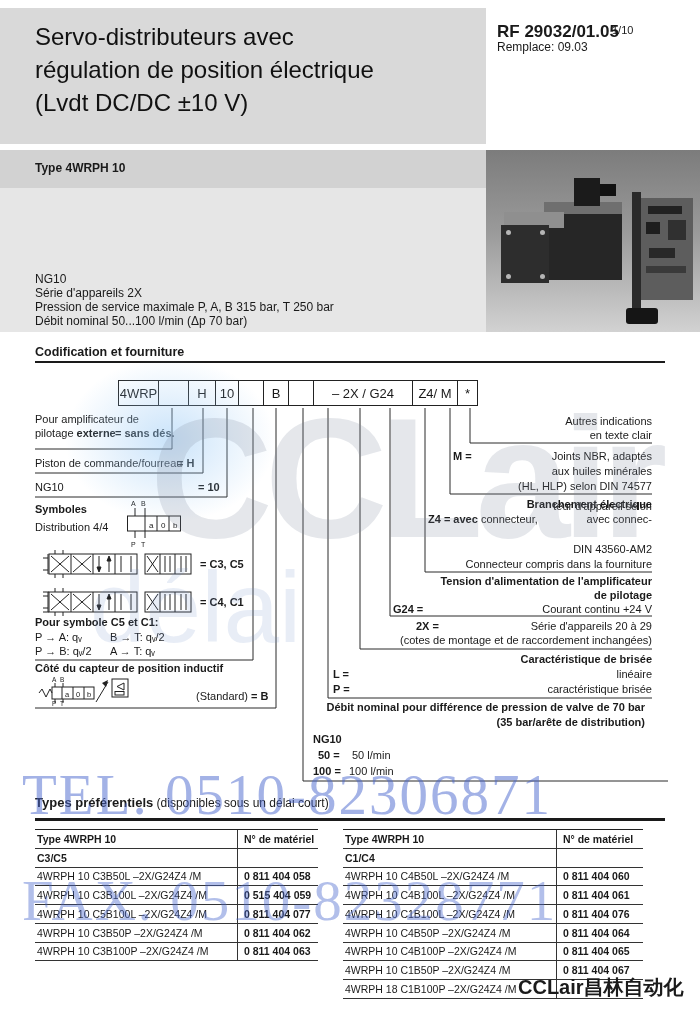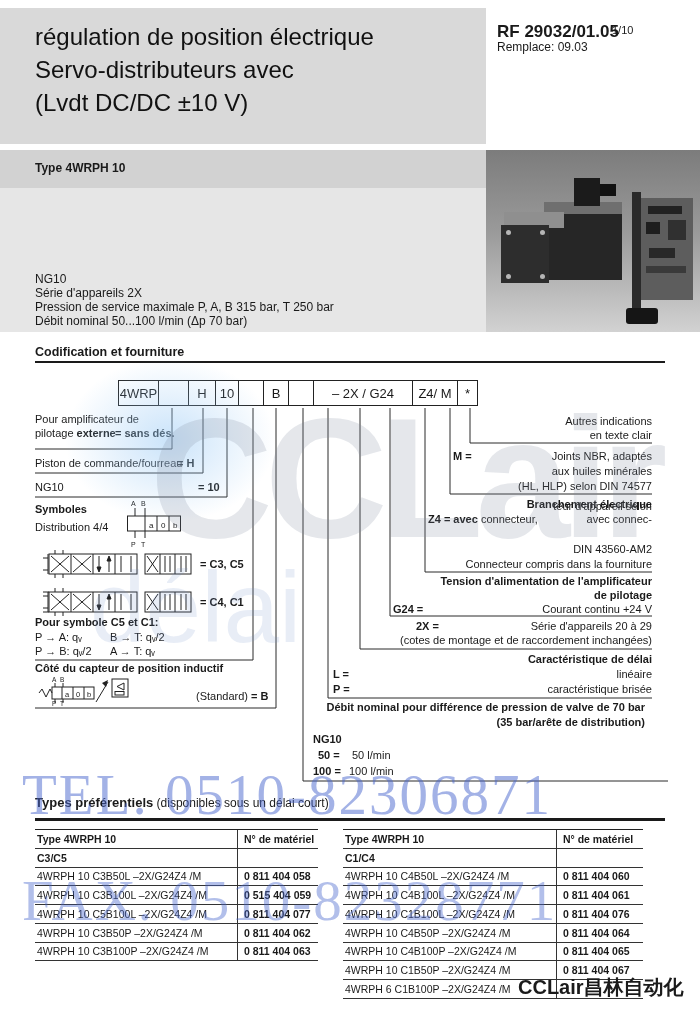--- a/index.html
+++ b/index.html
@@ -49,22 +49,22 @@
   <div class="photo-shape" style="left:155px;top:48px;width:52px;height:102px;background:#5d5d5d"></div>
   <div class="photo-shape" style="left:162px;top:56px;width:34px;height:8px;background:#222"></div>
   <div class="photo-shape" style="left:160px;top:72px;width:14px;height:12px;background:#1e1e1e"></div>
   <div class="photo-shape" style="left:182px;top:70px;width:18px;height:20px;background:#303030"></div>
   <div class="photo-shape" style="left:163px;top:98px;width:26px;height:10px;background:#282828"></div>
   <div class="photo-shape" style="left:160px;top:116px;width:40px;height:7px;background:#3a3a3a"></div>
   <div class="photo-shape" style="left:140px;top:158px;width:32px;height:16px;background:#151515;border-radius:3px"></div>
 </div>
 
 <div class="abs" style="left:35px;top:20px;font-size:24px;line-height:33px;color:#111">
+  <div>Servo-distributeurs avec</div>
   <div>régulation de position électrique</div>
-  <div>Servo-distributeurs avec</div>
   <div>(Lvdt DC/DC ±10 V)</div>
 </div>
 <span class="abs b" style="left:497px;top:22px;font-size:17px">RF 29032/01.05</span>
 <span class="abs t11" style="left:612px;top:24px">1/10</span>
 <span class="abs t12" style="left:497px;top:40px">Remplace: 09.03</span>
 <span class="abs b t12" style="left:35px;top:161px">Type 4WRPH 10</span>
 
 <div class="abs t12" style="left:35px;top:272px;line-height:14px">
   <div>NG10</div>
   <div>Série d'appareils 2X</div>
@@ -208,21 +208,21 @@
 
 <span class="abs t11 b ralign" style="right:48px;top:575px">Tension d'alimentation de l'amplificateur</span>
 <span class="abs t11 b ralign" style="right:48px;top:589px">de pilotage</span>
 <span class="abs t11 b" style="left:393px;top:603px">G24 =</span>
 <span class="abs t11 ralign" style="right:48px;top:603px">Courant continu +24 V</span>
 
 <span class="abs t11 b" style="left:416px;top:620px">2X =</span>
 <span class="abs t11 ralign" style="right:48px;top:620px">Série d'appareils 20 à 29</span>
 <span class="abs t11 ralign" style="right:48px;top:634px">(cotes de montage et de raccordement inchangées)</span>
 
-<span class="abs t11 b ralign" style="right:48px;top:653px">Caractéristique de délai</span>
+<span class="abs t11 b ralign" style="right:48px;top:653px">Caractéristique de brisée</span>
 <span class="abs t11 b" style="left:333px;top:668px">L =</span>
 <span class="abs t11 ralign" style="right:48px;top:668px">linéaire</span>
 <span class="abs t11 b" style="left:333px;top:683px">P =</span>
 <span class="abs t11 ralign" style="right:48px;top:683px">caractéristique brisée</span>
 
 <span class="abs t11 b ralign" style="right:55px;top:701px">Débit nominal pour différence de pression de valve de 70 bar</span>
 <span class="abs t11 b ralign" style="right:55px;top:716px">(35 bar/arête de distribution)</span>
 
 <span class="abs t11 b" style="left:313px;top:733px">NG10</span>
 <span class="abs t11 b" style="left:318px;top:749px">50 =</span>
@@ -291,21 +291,21 @@
     </div>
   <div class="trow">
       <span style="padding-left:2px">4WRPH 10 C4B100P –2X/G24Z4 /M</span>
       <span class="tnum" style="left:220px">0 811 404 065</span>
     </div>
   <div class="trow">
       <span style="padding-left:2px">4WRPH 10 C1B50P –2X/G24Z4 /M</span>
       <span class="tnum" style="left:220px">0 811 404 067</span>
     </div>
   <div class="trow">
-      <span style="padding-left:2px">4WRPH 6 C1B100P –2X/G24Z4 /M</span>
+      <span style="padding-left:2px">4WRPH 18 C1B100P –2X/G24Z4 /M</span>
       <span class="tnum" style="left:220px"></span>
     </div>
 </div>
 
 <div class="wm" style="left:30px;top:330px;width:280px;height:220px;background:radial-gradient(closest-side,rgba(150,200,245,0.5),rgba(150,200,245,0) 75%)"></div>
 <div class="wm" style="left:150px;top:380px;font-size:170px;font-weight:bold;letter-spacing:-8px;color:rgba(125,135,155,0.2)">CCLair</div>
 <div class="wm" style="left:90px;top:550px;font-size:100px;color:rgba(110,140,200,0.16)">délai</div>
 <div class="wm" style="left:22px;top:762px;font-size:57px;font-family:'Liberation Serif',serif;letter-spacing:2px;color:rgba(72,102,205,0.5)">TEL. 0510-82306871</div>
 <div class="wm" style="left:22px;top:868px;font-size:57px;font-family:'Liberation Serif',serif;letter-spacing:2px;color:rgba(72,102,205,0.42)">FAX. 0510-82328771</div>
 <div class="wm" style="left:518px;top:974px;font-size:20px;font-weight:bold;color:#1b1b1b">CCLair昌林自动化</div>

